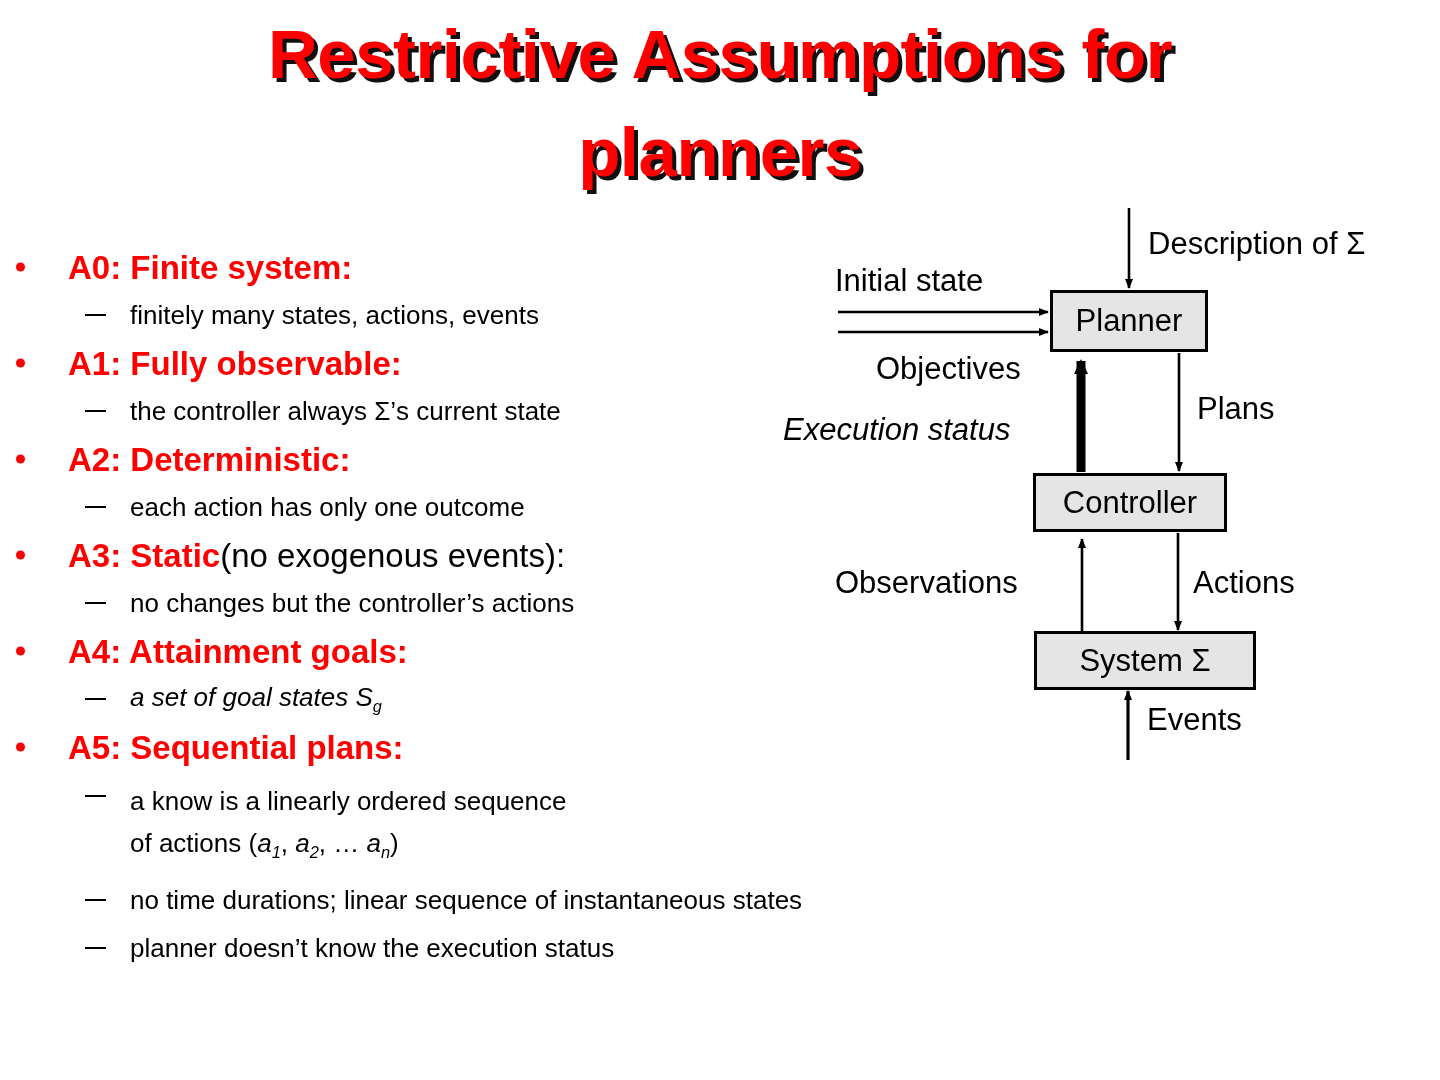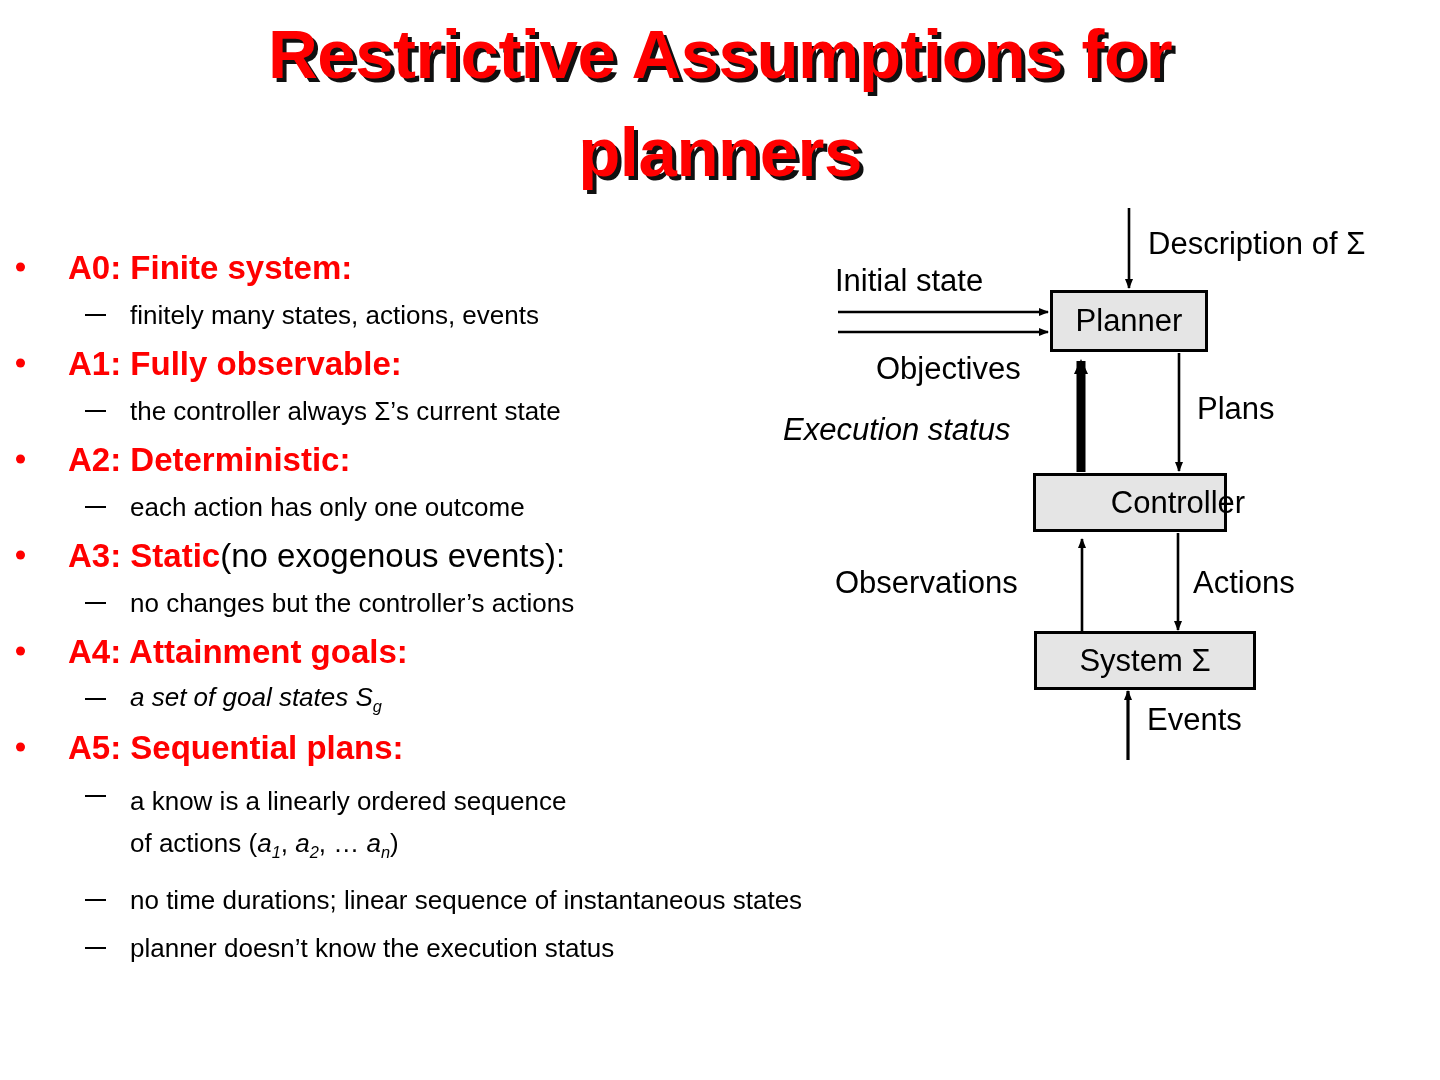--- a/index.html
+++ b/index.html
@@ -257,21 +257,21 @@
     <line x1="1178" y1="533" x2="1178" y2="630" stroke="#000" stroke-width="2.6" marker-end="url(#ah-thin)"></line>
 
     <line x1="1128" y1="760" x2="1128" y2="691" stroke="#000" stroke-width="3.2" marker-end="url(#ah-thin)"></line>
   </svg>
 
   <div class="dbox" style="left:1050px; top:290px; width:158px; height:62px;">
     <div class="boxlabel" style="left:0; top:0; width:100%; height:100%;">Planner</div>
   </div>
 
   <div class="dbox" style="left:1033px; top:473px; width:194px; height:59px;">
-    <div class="boxlabel" style="left:0; top:0; width:100%; height:100%;padding-left:48px;">Controller</div>
+    <div class="boxlabel" style="left:0; top:0; width:100%; height:100%;">Controller</div>
   </div>
 
   <div class="dbox" style="left:1034px; top:631px; width:222px; height:59px;">
     <div class="boxlabel" style="left:0; top:0; width:100%; height:100%;">System Σ</div>
   </div>
 
   <div class="dlabel" style="left:1148px; top:228px;text-align:center;">Description of Σ</div>
 
   <div class="dlabel" style="left:835px; top:265px;">Initial state</div>
 

